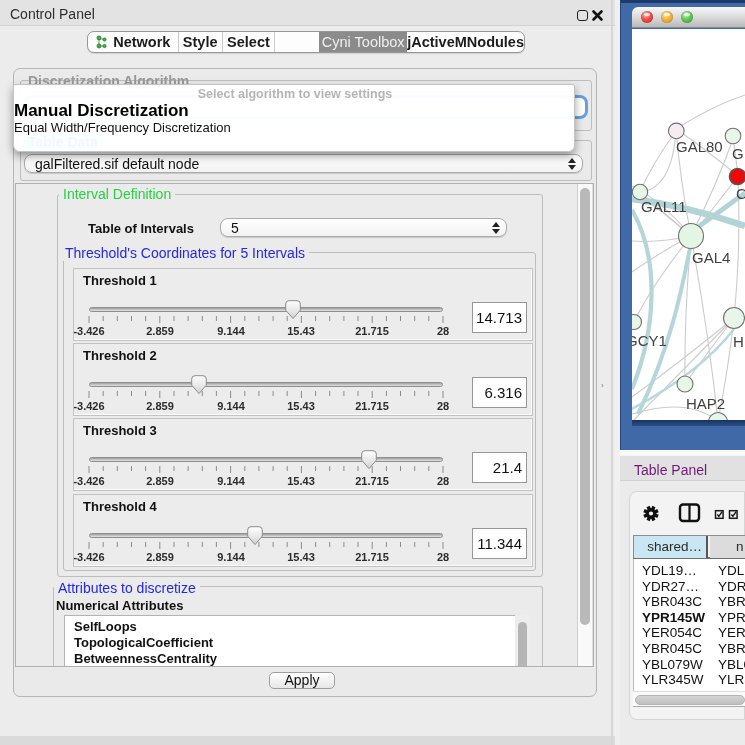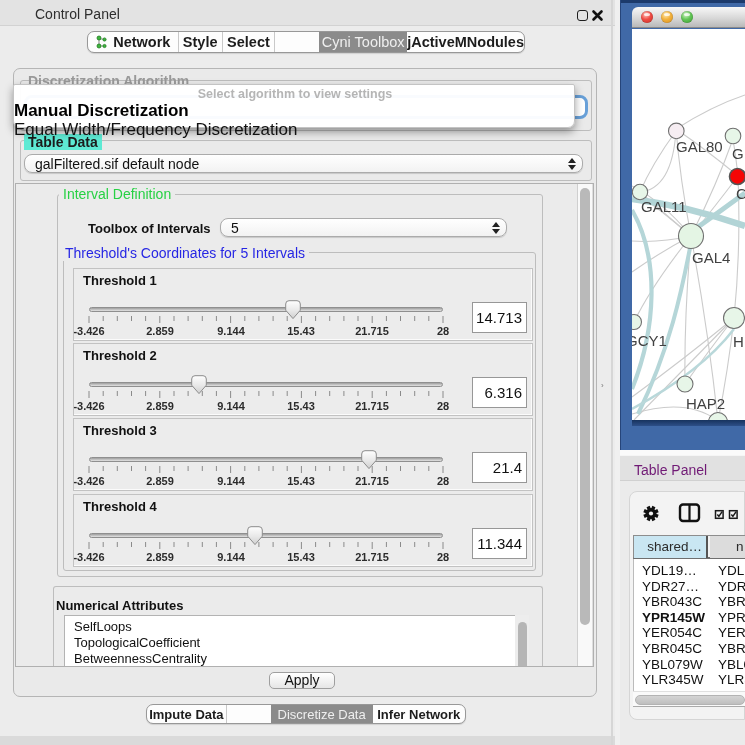--- a/index.html
+++ b/index.html
@@ -4,21 +4,21 @@
 <style>
 * { margin:0; padding:0; box-sizing:border-box; }
 html,body { width:745px; height:745px; overflow:hidden; }
 body { font-family:"Liberation Sans", sans-serif; }
 #root { position:relative; width:745px; height:745px; background:#ececec; }
 .abs { position:absolute; }
 
 
 #lwin { left:0; top:0; width:615px; height:745px; background:#ececec; }
 #ltitle { left:0; top:0; width:615px; height:26px; background:#e3e3e3; border-bottom:1px solid #d2d2d2; }
-#ltitle .t { position:absolute; left:10px; top:6px; font-size:14px; color:#2e2e2e;margin-left:25px; }
+#ltitle .t { position:absolute; left:10px; top:6px; font-size:14px; color:#2e2e2e; }
 #flo { left:577px; top:10px; width:11px; height:11px; border:1.5px solid #1e1e1e; border-radius:3px; }
 
 .seg { display:flex; background:#fdfdfd; border:1px solid #989898; border-radius:7px; overflow:hidden; box-shadow:0 1px 1px rgba(0,0,0,0.12); }
 .seg .s { display:flex; align-items:center; justify-content:center; font-size:inherit; font-weight:bold; color:#1c1c1c; border-right:1px solid #c9c9c9; white-space:nowrap; }
 .seg .s:last-child { border-right:none; }
 .seg .sel { background:#8b8b8b; color:#efefef; font-weight:normal; border-right:none;margin-left:44px; }
 #toptabs { left:87px; top:31px; width:438px; height:22px; font-size:14.5px; }
 #bottabs { left:146px; top:704px; width:320px; height:20px; font-size:13px; }
 
 
@@ -28,39 +28,39 @@
 .gtitle { position:absolute; font-size:14px; background:#eaeaea; padding:0 4px; white-space:nowrap; }
 
 
 .combo { position:absolute; background:linear-gradient(#ffffff,#f2f2f2); border:1px solid #ababab; border-radius:8px; box-shadow:0 1px 1px rgba(0,0,0,0.15); }
 .combo .ct { position:absolute; left:10px; top:1px; font-size:14px; color:#111; }
 .arr { position:absolute; width:0; height:0; border-left:4px solid transparent; border-right:4px solid transparent; }
 .arr.up { border-bottom:5px solid #222; }
 .arr.dn { border-top:5px solid #222; }
 
 
-#popup { left:13px; top:84px; width:562px; height:44px; background:rgba(255,255,255,0.96); border:1px solid #c4c4c4; border-radius:2px 2px 7px 7px; box-shadow:0 4px 9px rgba(0,0,0,0.38); z-index:30; }
+#popup { left:13px; top:84px; width:562px; height:68px; background:rgba(255,255,255,0.96); border:1px solid #c4c4c4; border-radius:2px 2px 7px 7px; box-shadow:0 4px 9px rgba(0,0,0,0.38); z-index:30; }
 #popup .hint { position:absolute; left:0; top:2px; width:562px; text-align:center; font-size:12.5px; font-weight:bold; color:#b5b5b5; }
 #popup .r1 { position:absolute; left:0px; top:16px; font-size:17px; font-weight:bold; color:#000; }
-#popup .r2 { position:absolute; left:0px; top:35px; font-size:17px; color:#111; }
+#popup .r2 { position:absolute; left:0px; top:35px; font-size:13px; color:#111; }
 
 
 #inner { left:15px; top:183px; width:579px; height:484px; background:#ebebeb; border:1px solid #b0b0b0; }
 
 
 .tpan { position:absolute; left:73px; width:460px; height:73px; background:#ececec; border:1px solid #c2c2c2; box-shadow:inset -1px -1px 0 rgba(255,255,255,0.8); }
 .tpan .tt { position:absolute; left:9px; top:4px; font-size:13px; font-weight:bold; color:#111; }
 .track { position:absolute; left:15px; top:38px; width:354px; height:5px; background:linear-gradient(#9e9e9e,#e3e3e3); border:1px solid #8f8f8f; border-radius:3px; }
 .vbox { position:absolute; left:398px; top:33px; width:55px; height:31px; background:#fff; border:1px solid #979797; font-size:15px; color:#111; text-align:right; padding:6px 4px 0 0; }
 .ticks { position:absolute; left:0; top:0; }
 .tlab { position:absolute; top:56px; font-size:11px; font-weight:bold; color:#2c2c2c; width:60px; text-align:center; }
 .thumb { position:absolute; top:31px; }
 
 
-#attlist { left:64px; top:615px; width:451px; height:51px; background:#fff; border:1px solid #b3b3b3; border-bottom:none; border-right:none; overflow:hidden; }
+#attlist { left:64px; top:615px; width:451px; height:51px; background:#fff; border:1px solid #b3b3b3; border-bottom:none; border-right:none; overflow:hidden;font-weight:bold; }
 #attlist div { font-size:13px; color:#111; padding-left:9px; height:16px; line-height:16px; }
 
 #applybtn { left:269px; top:672px; width:66px; height:17px; background:linear-gradient(#ffffff,#e6e6e6); border:1px solid #9f9f9f; border-radius:5px; font-size:14px; color:#111; text-align:center; line-height:15px; }
 
 
 #rwin { left:620px; top:0; width:125px; height:455px; background:#4069a7; }
 #rtbar { left:12px; top:7px; width:113px; height:21px; background:linear-gradient(#f8f8f8,#d8d8d8 55%,#b9b9b9); border-radius:6px 0 0 0; border-bottom:1px solid #8a8a8a; }
 .tl { position:absolute; top:4px; width:12px; height:12px; border-radius:50%; }
 #canvas { left:12px; top:29px; width:113px; height:394px; background:#fff; }
 
@@ -116,21 +116,21 @@
       <div class="r2">Equal Width/Frequency Discretization</div>
     </div>
 
     <div id="inner" class="abs"></div>
 
     <div class="abs" style="left:577px; top:184px; width:16px; height:482px; background:#f9f9f9; border-left:1px solid #cfcfcf; border-right:1px solid #dedede;"></div>
     <div class="abs" style="left:580px; top:188px; width:10px; height:437px; background:#b9b9b9; border-radius:5px;"></div>
 
     <div class="groupbox" style="left:57px; top:194px; width:486px; height:383px; background:#ebebeb;"></div>
     <div class="gtitle" style="left:59px; top:186px; color:#27d144; background:#ebebeb;text-align:right;">Interval Definition</div>
-    <div class="abs" style="left:88px; top:221px; font-size:13px; font-weight:bold; color:#111;">Toolbox of Intervals</div>
+    <div class="abs" style="left:88px; top:221px; font-size:13px; font-weight:bold; color:#111;">Table of Intervals</div>
     <div class="combo" style="left:220px; top:218px; width:287px; height:19px;">
       <span class="ct">5</span>
       <i class="arr up" style="right:6px; top:3px;"></i>
       <i class="arr dn" style="right:6px; top:10px;"></i>
     </div>
 
     <div class="groupbox" style="left:63px; top:252px; width:473px; height:319px;"></div>
     <div class="gtitle" style="left:61px; top:245px; color:#2626e4; background:#ebebeb;">Threshold's Coordinates for 5 Intervals</div>
 
     <div class="tpan" style="top:268px">
@@ -324,36 +324,32 @@
               <stop offset="0" stop-color="#fefefe"></stop>
               <stop offset="0.55" stop-color="#e8e8e8"></stop>
               <stop offset="1" stop-color="#cfcfcf"></stop>
             </linearGradient>
           </defs>
   </svg>
   <div class="vbox">11.344</div>
 </div>
 
     <div class="groupbox" style="left:53px; top:586px; width:490px; height:80px; border-bottom:none; border-bottom-left-radius:0; border-bottom-right-radius:0;"></div>
+    <div class="gtitle" style="left:54px; top:580px; color:#2626e4; background:#ebebeb;">Attributes to discretize</div>
     <div class="abs" style="left:56px; top:598px; font-size:13px; font-weight:bold; color:#111;">Numerical Attributes</div>
     <div id="attlist" class="abs">
       <div style="margin-top:3px">SelfLoops</div>
       <div>TopologicalCoefficient</div>
       <div>BetweennessCentrality</div>
     </div>
     <div class="abs" style="left:515px; top:615px; width:14px; height:51px; background:#ededed;"></div>
     <div class="abs" style="left:518px; top:622px; width:9px; height:44px; background:#b5b5b5; border-radius:5px 5px 0 0;"></div>
 
     <div id="applybtn" class="abs">Apply</div>
 
-    <div id="bottabs" class="seg abs">
-      <div class="s" style="width:93px">Impute Data</div>
-      <div class="s sel" style="width:119px">Discretize Data</div>
-      <div class="s" style="width:108px">Infer Network</div>
-    </div>
     <div class="abs" style="left:0; top:736px; width:615px; height:9px; background:#dadada;"></div>
     <div class="abs" style="left:611px; top:0; width:2px; height:745px; background:#d6d6d6;"></div>
     <div class="abs" style="left:601px; top:381px; font-size:8px; color:#777;">›</div>
   </div>
 
   <div class="abs" style="left:615px; top:0; width:5px; height:745px; background:#f0f0f0;"></div>
 
   <div id="rwin" class="abs">
     <div class="abs" style="left:0; top:0; width:125px; height:3px; background:#1c3a6b;"></div>
     <div class="abs" style="left:0; top:0; width:1px; height:455px; background:#26457a;"></div>

